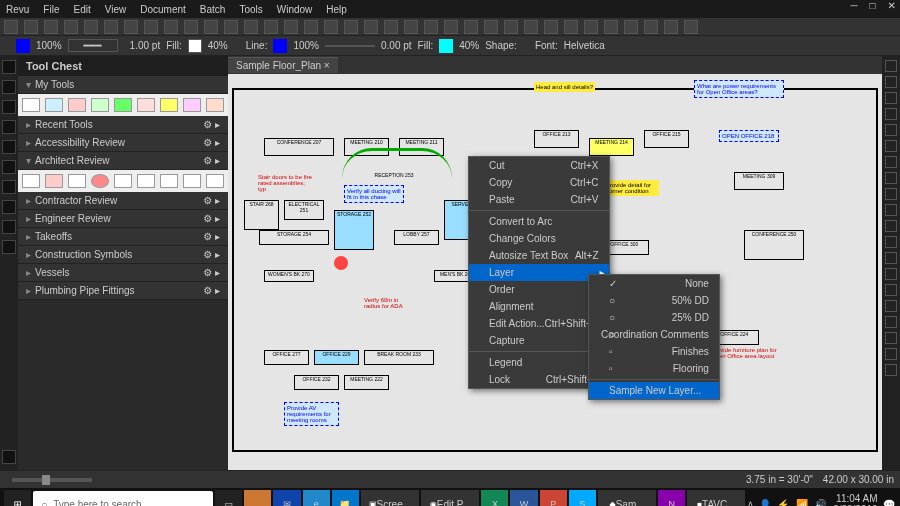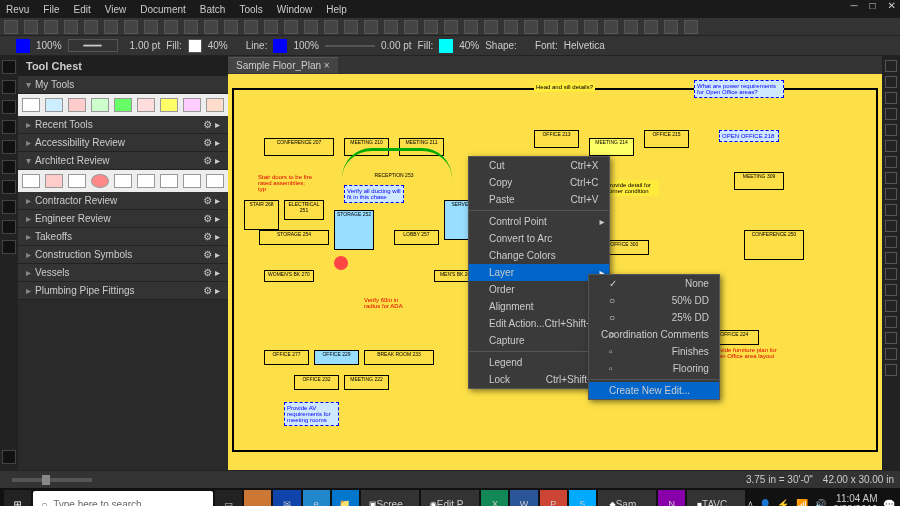--- a/index.html
+++ b/index.html
@@ -19,21 +19,21 @@
 .rightrail .ic{width:12px;height:12px;border:1px solid #555}
 .toolchest{width:210px;background:#2a2a2a;display:flex;flex-direction:column}
 .tc-head{background:#1e1e1e;padding:4px 8px;font-weight:bold;font-size:11px}
 .tc-section{background:#333;padding:3px 8px;border-bottom:1px solid #222;display:flex;align-items:center;gap:4px}
 .tc-section .chev{color:#888}
 .tool-row{background:#eee;padding:4px;display:flex;gap:5px;flex-wrap:wrap}
 .tool-row .t{width:18px;height:14px;border:1px solid #999}
 .canvas-area{flex:1;background:#fff;position:relative;overflow:hidden}
 .tab{background:#333;height:18px;display:flex;align-items:center}
 .tab .tabname{background:#444;padding:2px 8px;border-top:1px solid #555;font-size:10px}
-.floorplan{position:absolute;top:18px;left:0;right:0;bottom:0;background:#fde047}
+.floorplan{position:absolute;top:18px;left:0;right:0;bottom:0;background:#e5e5e5}
 .fp-frame{position:absolute;top:14px;left:4px;right:4px;bottom:18px;border:2px solid #000}
 .room{position:absolute;border:1px solid #000;font-size:5px;color:#000;text-align:center}
 .callout{position:absolute;font-size:6px;padding:2px}
 .yellow{background:#ffeb3b;color:#000}
 .blue{background:#cfe8ff;color:#00f;border:1px dashed #00f}
 .red{color:#d00}
 .ctxmenu{position:absolute;background:#3a3a3a;border:1px solid #555;box-shadow:2px 2px 6px rgba(0,0,0,.5);min-width:120px;z-index:100}
 .ctxmenu .mi{padding:3px 10px 3px 20px;display:flex;justify-content:space-between;font-size:10px;position:relative}
 .ctxmenu .sep{height:1px;background:#555;margin:2px 0}
 .ctxmenu .mi.sel{background:#0066cc;color:#fff}
@@ -277,28 +277,29 @@
           </div>
         <div class="mi">
             <span>Copy</span>
             <span>Ctrl+C</span>
           </div>
         <div class="mi">
             <span>Paste</span>
             <span>Ctrl+V</span>
           </div>
         <div class="sep"></div>
-        <div class="mi arrow">
-            <span>Control Point</span>
-          </div>
         <div class="mi dis">
             <span>Convert to Arc</span>
           </div>
         <div class="mi">
             <span>Change Colors</span>
+          </div>
+        <div class="mi">
+            <span>Autosize Text Box</span>
+            <span>Alt+Z</span>
           </div>
         <div class="mi sel arrow">
             <span>Layer</span>
           </div>
         <div class="mi arrow">
             <span>Order</span>
           </div>
         <div class="mi arrow">
             <span>Alignment</span>
           </div>
@@ -340,21 +341,21 @@
         <div class="mi">
             <span>▫</span>
             <span style="margin-left:-14px">Finishes</span>
           </div>
         <div class="mi">
             <span>▫</span>
             <span style="margin-left:-14px">Flooring</span>
           </div>
         <div class="sep"></div>
         <div class="mi sel">
-            <span>Create New Edit...</span>
+            <span>Sample New Layer...</span>
           </div>
       </div>
     </div>
   </div>
 
   <div class="rightrail">
     <div class="ic"></div>
       <div class="ic"></div>
       <div class="ic"></div>
       <div class="ic"></div>

